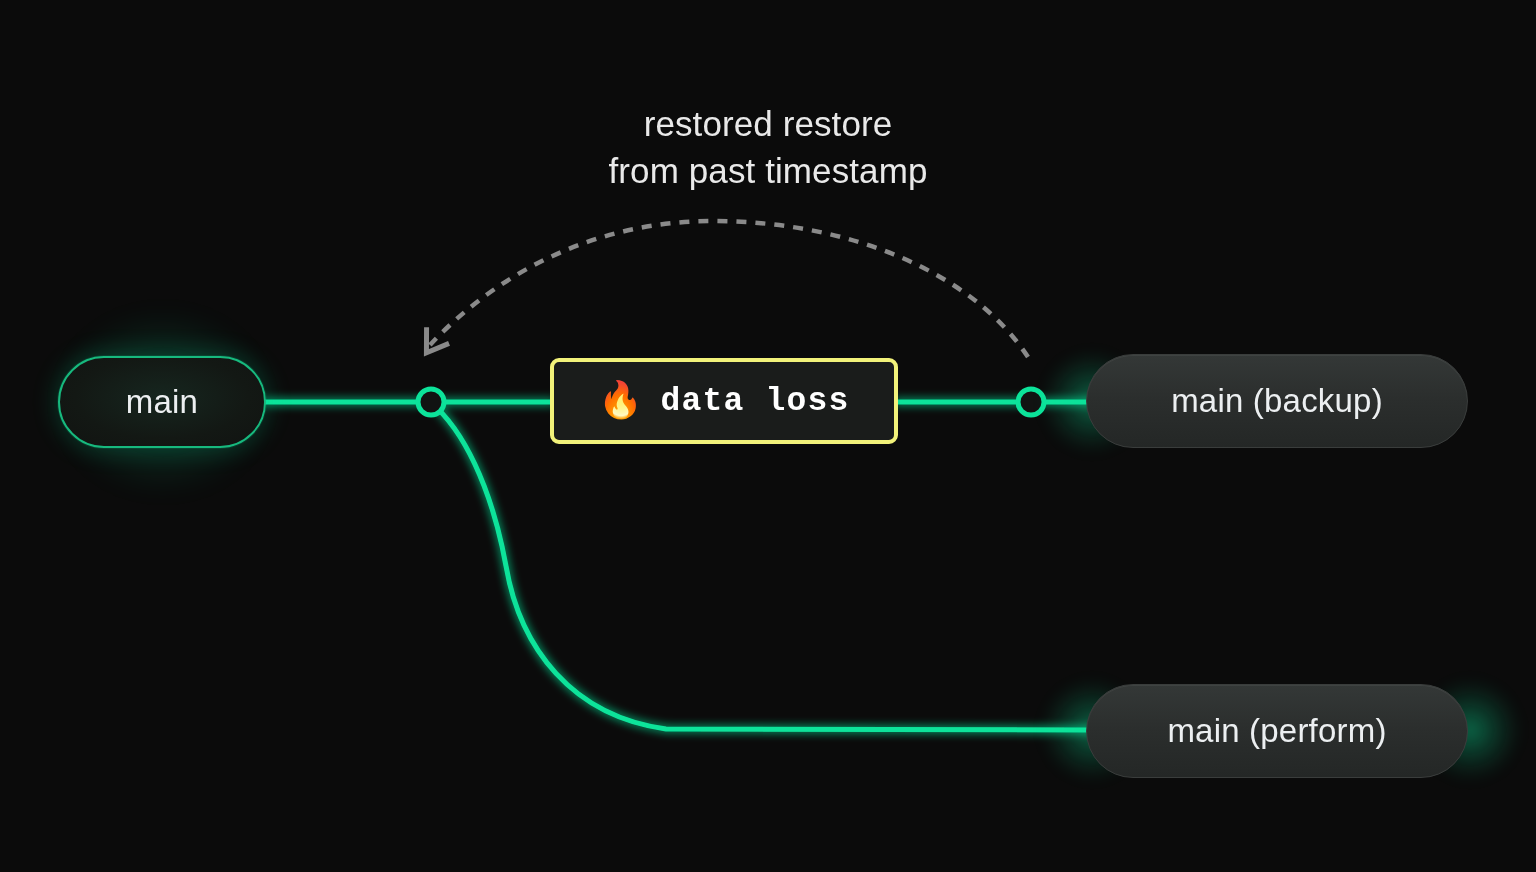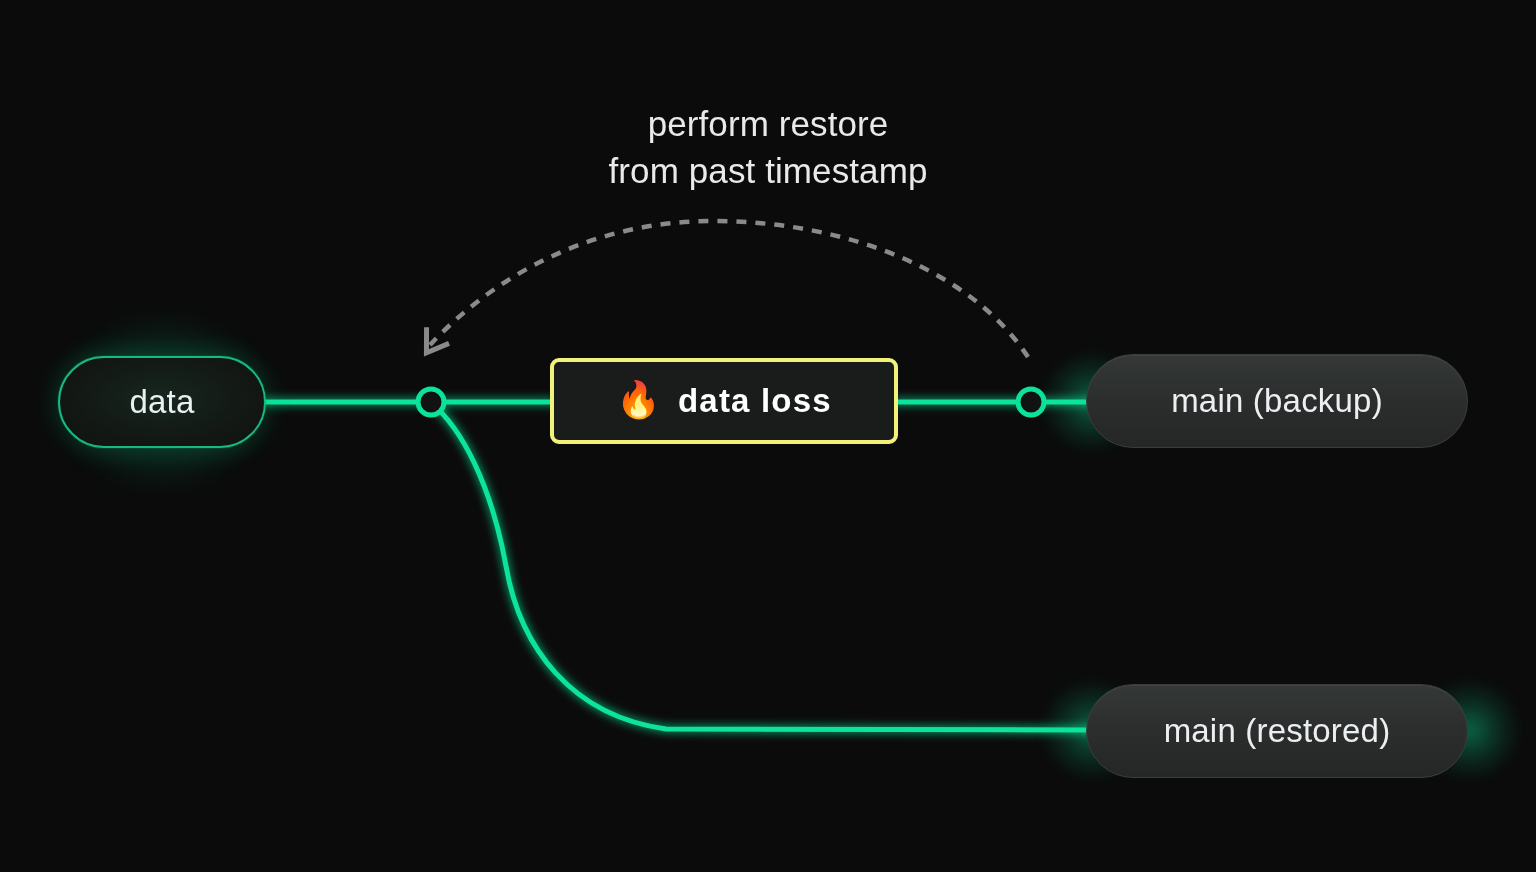--- a/index.html
+++ b/index.html
@@ -149,21 +149,21 @@
     z-index: 6;
   }
   #dataloss-emoji {
     font-size: 36px;
     line-height: 1;
     position: relative;
     top: -1px;
   }
   #dataloss-label {
     color: #ffffff;
-    font-family: Liberation Sans, sans-serif;
+    font-family: Liberation Mono, monospace;
     font-size: 33px;
     font-weight: bold;
     letter-spacing: 1.2px;
     text-align: center;
   }
 </style>
 </head>
 <body>
 
 <div id="stage">
@@ -197,33 +197,33 @@
 
     <circle cx="431" cy="402" r="13" fill="#111312" stroke="#0ce39a" stroke-width="5"></circle>
 
     <circle cx="1031" cy="402" r="13" fill="#111312" stroke="#0ce39a" stroke-width="5"></circle>
 
     <path d="M 1028 357 C 972 272, 850 222, 716 221 C 600 220, 500 270, 430 345" fill="none" stroke="#8a8a8a" stroke-width="4.5" stroke-linecap="butt" stroke-dasharray="10 9"></path>
 
     <path d="M 449 347 L 425 352 L 430 327" fill="none" stroke="#8a8a8a" stroke-width="5" stroke-linecap="butt" stroke-linejoin="miter" transform="rotate(-11 430 345)"></path>
   </svg>
 
-  <div class="caption">perform restore
+  <div class="caption">restored restore
 from past timestamp</div>
 
   <div class="pill" id="node-main">
-    <span>data</span>
+    <span>main</span>
   </div>
 
   <div id="node-dataloss">
     <span id="dataloss-emoji">🔥</span>
     <span id="dataloss-label">data loss</span>
   </div>
 
   <div class="pill pill-gray" id="node-backup">
     <span>main (backup)</span>
   </div>
 
   <div class="pill pill-gray" id="node-restored">
-    <span>main (restored)</span>
+    <span>main (perform)</span>
   </div>
 
 </div>
 
 </body></html>

